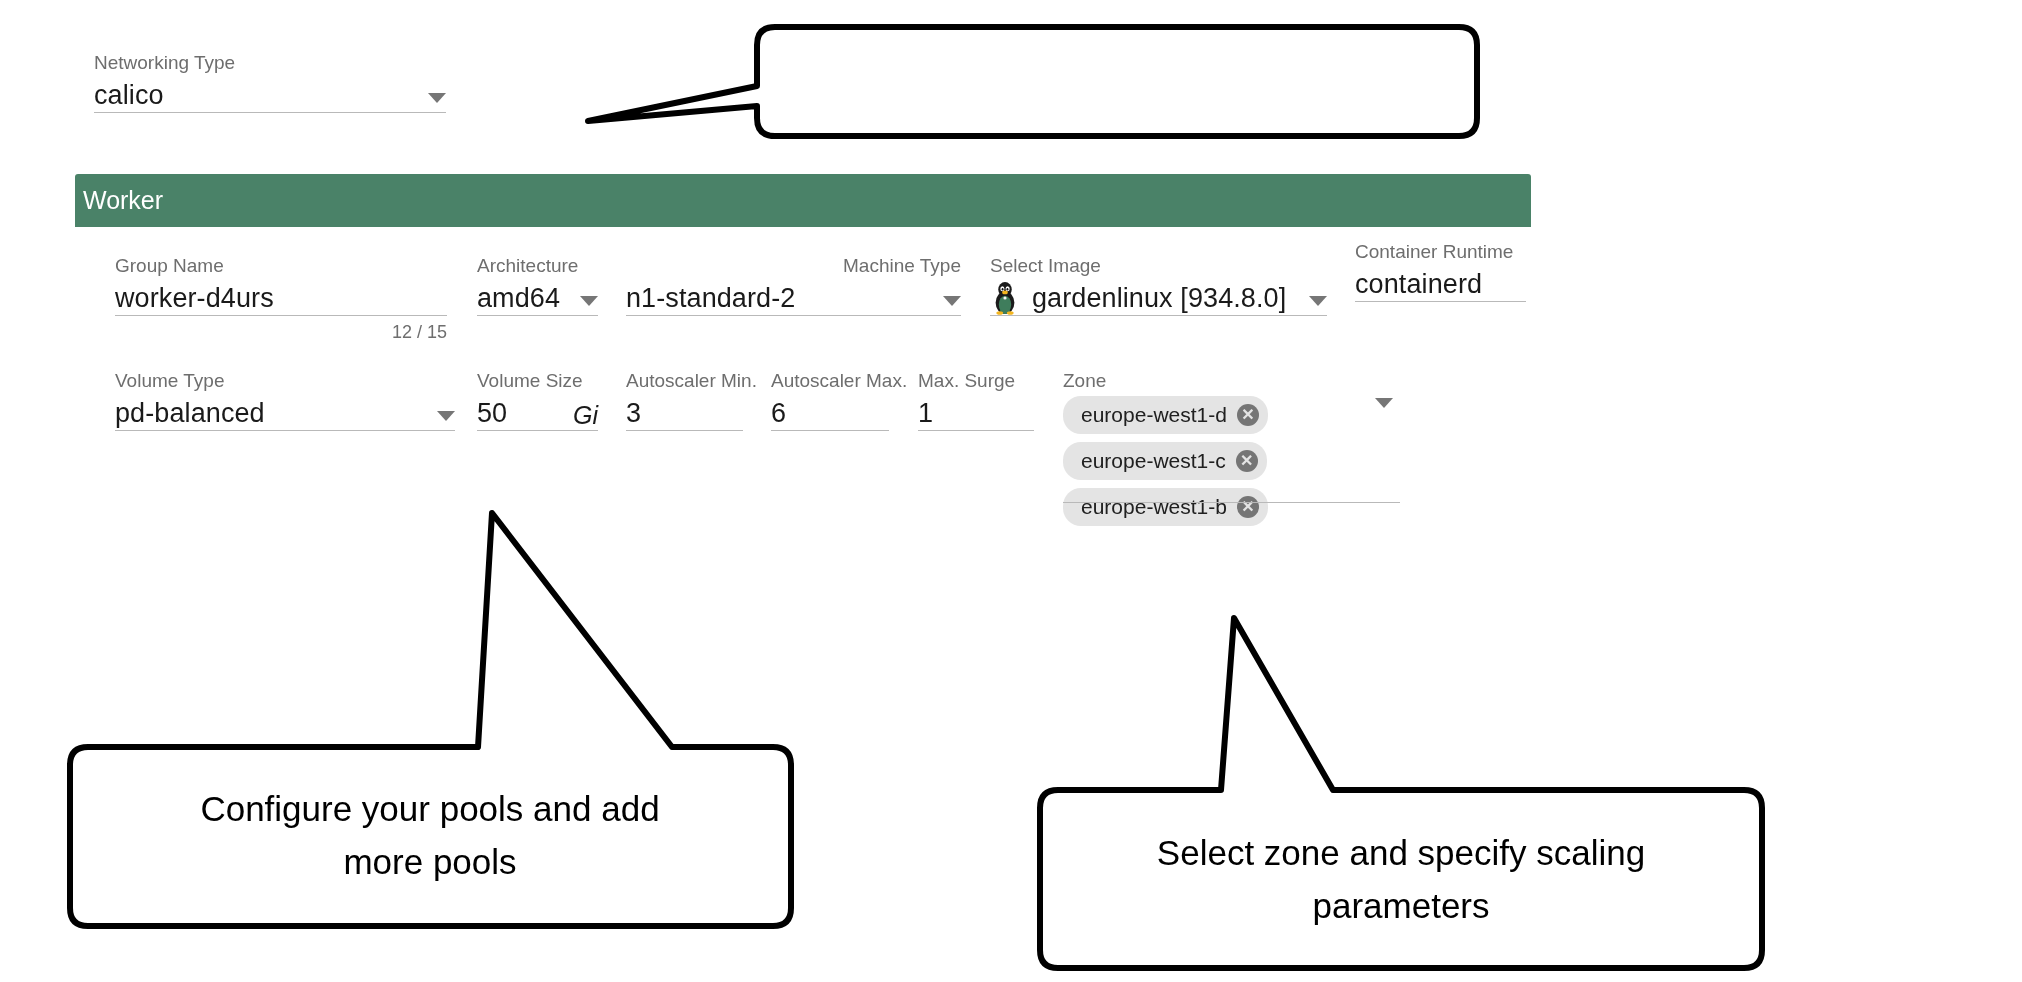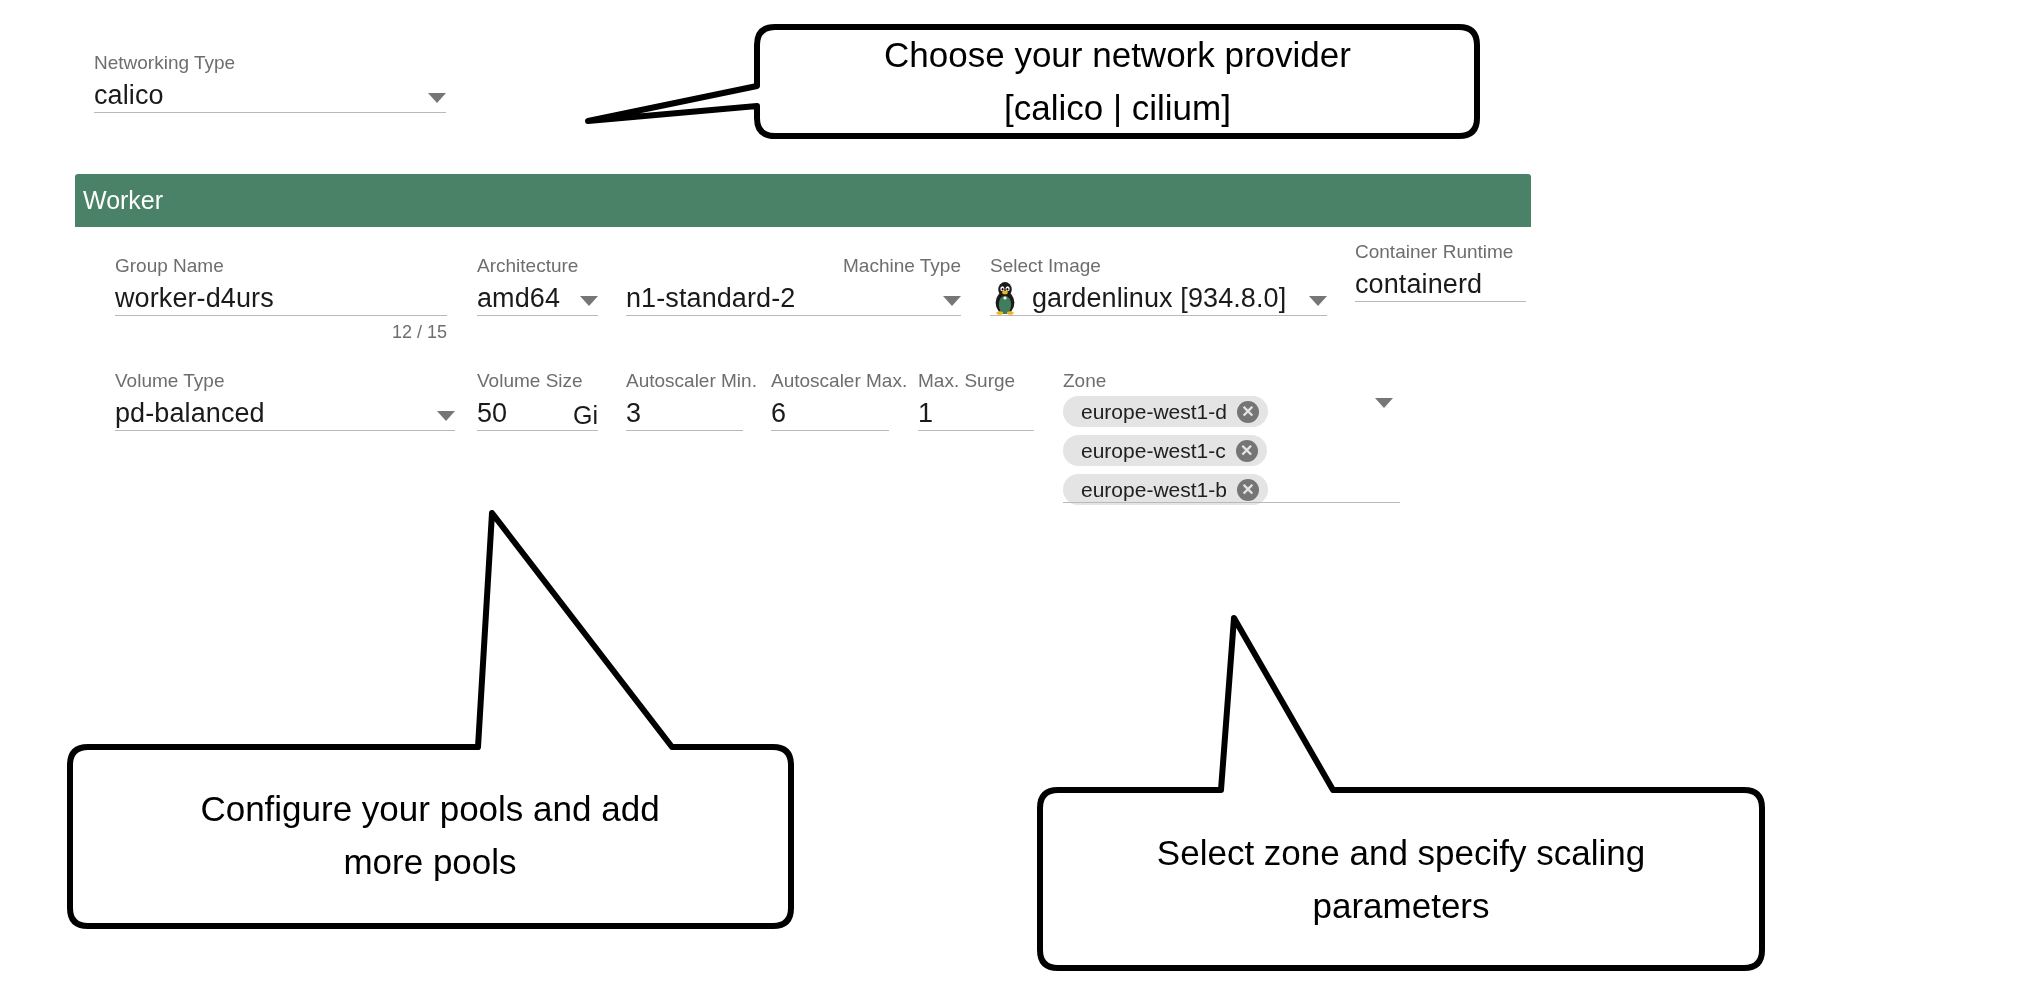--- a/index.html
+++ b/index.html
@@ -19,21 +19,21 @@
   }
   .field .fvalrow {
     display: flex; align-items: flex-end; justify-content: space-between;
     border-bottom: 1.6px solid #b9b9b9;
     margin-top: 4px;
   }
   .field .fval {
     font-size: 27px; color: #1a1a1a; line-height: 34px;
     white-space: nowrap; letter-spacing: .1px;
   }
-  .field .suffix { font-size: 25px; color: #1a1a1a; padding-left: 8px; }
+  .field .suffix { font-size: 25px; color: #1a1a1a; padding-left: 8px; font-style: italic; }
   .counter {
     font-size: 18px; color: #6e6e6e; text-align: right; margin-top: 6px;
   }
   .caret {
     width: 0; height: 0;
     border-left: 9px solid transparent;
     border-right: 9px solid transparent;
     border-top: 10px solid #767676;
     margin-bottom: 9px; flex: 0 0 auto;
   }
@@ -49,21 +49,21 @@
     font-size: 25px; border-radius: 3px 3px 0 0;
   }
 
   
   #zone-field { position: absolute; left: 1063px; top: 370px; width: 340px; }
   #zone-field .flabel { font-size: 19px; color: #6e6e6e; }
   .chips { margin-top: 4px; }
   .chip {
     display: inline-flex; align-items: center;
     background: #e4e4e4; border-radius: 18px;
-    height: 31px; padding: 0 9px 0 18px; margin-bottom: 8px;
+    height: 38px; padding: 0 9px 0 18px; margin-bottom: 8px;
     font-size: 21px; color: #202020; white-space: nowrap;
   }
   .chip .x {
     width: 22px; height: 22px; border-radius: 50%;
     background: #757575; color: #e4e4e4;
     display: inline-flex; align-items: center; justify-content: center;
     font-size: 16px; line-height: 1; margin-left: 10px; font-weight: bold;
   }
   #zone-underline {
     position: absolute; left: 1063px; top: 502px; width: 337px;
@@ -223,24 +223,20 @@
 
     <path d="M 88 747 L 478 747 L 492 513 L 672 747 L 773 747 Q 791 747 791 765
              L 791 908 Q 791 926 773 926 L 88 926 Q 70 926 70 908 L 70 765
              Q 70 747 88 747 Z" fill="#ffffff" stroke="#000000" stroke-width="6" stroke-linejoin="round"></path>
 
     <path d="M 1058 790 L 1221 790 L 1234 618 L 1333 790 L 1744 790 Q 1762 790 1762 808
              L 1762 950 Q 1762 968 1744 968 L 1058 968 Q 1040 968 1040 950 L 1040 808
              Q 1040 790 1058 790 Z" fill="#ffffff" stroke="#000000" stroke-width="6" stroke-linejoin="round"></path>
   </svg>
 
-  <div class="callout-text" style="left:770px; top:28px; width:695px;">
-    <div>Choose your network provider</div>
-    <div>[calico | cilium]</div>
-  </div>
 
   <div class="callout-text" style="left:75px; top:782px; width:710px;">
     <div>Configure your pools and add</div>
     <div>more pools</div>
   </div>
 
   <div class="callout-text" style="left:1045px; top:826px; width:712px;">
     <div>Select zone and specify scaling</div>
     <div>parameters</div>
   </div>

